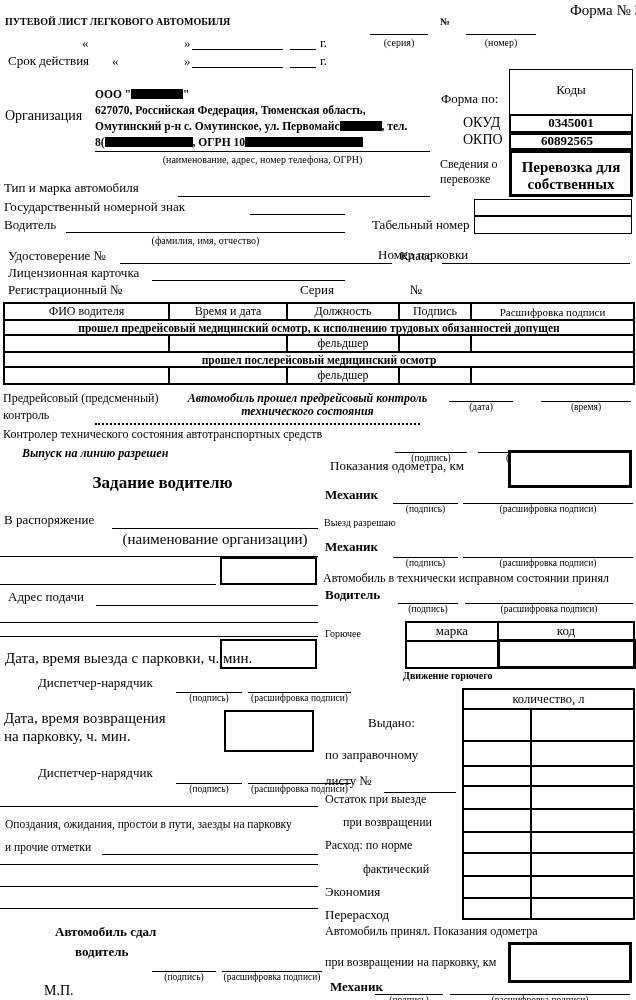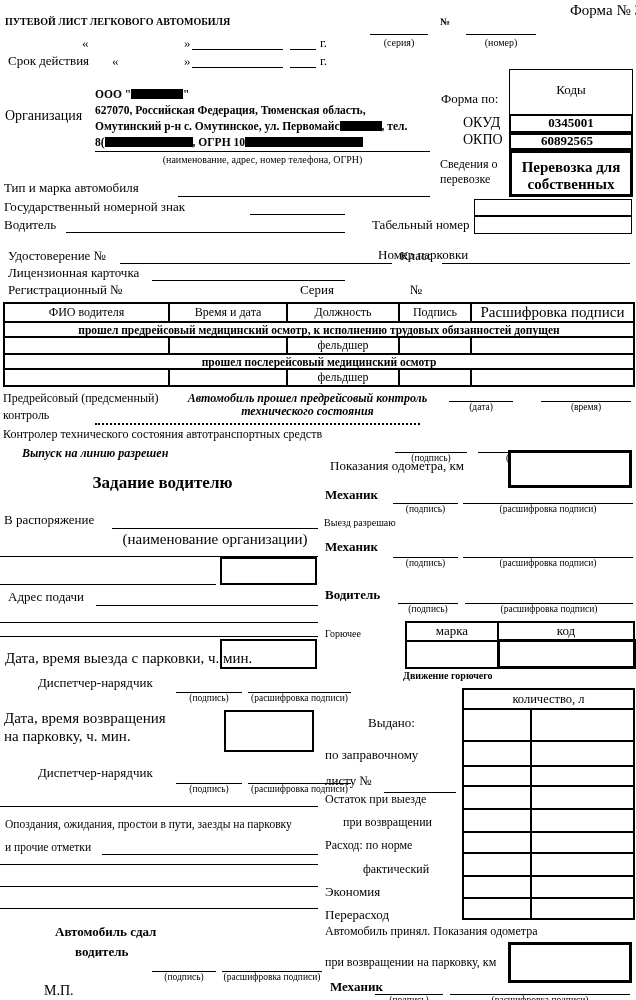--- a/index.html
+++ b/index.html
@@ -91,20 +91,21 @@
 
   <div class="abs f13" style="left:4px;top:200px;">Государственный номерной знак</div>
   <div class="ln" style="left:250px;top:214px;width:95px;"></div>
   <div class="abs f13" style="left:378px;top:200px;margin-top:48px;">Номер парковки</div>
   <div class="bx" style="left:474px;top:199px;width:158px;height:17px;"></div>
 
   <div class="abs f13" style="left:4px;top:218px;">Водитель</div>
   <div class="ln" style="left:66px;top:232px;width:279px;"></div>
   <div class="abs f13" style="left:372px;top:218px;">Табельный номер</div>
   <div class="bx" style="left:474px;top:216px;width:158px;height:18px;"></div>
+  <div class="abs f10 ctr" style="left:66px;top:235px;width:279px;">(фамилия, имя, отчество)</div>
 
   <div class="abs f13" style="left:8px;top:249px;">Удостоверение №</div>
   <div class="ln" style="left:120px;top:263px;width:272px;"></div>
   <div class="abs f13" style="left:400px;top:249px;">Класс</div>
   <div class="ln" style="left:442px;top:263px;width:188px;"></div>
 
   <div class="abs f13" style="left:8px;top:266px;">Лицензионная карточка</div>
   <div class="ln" style="left:152px;top:280px;width:193px;"></div>
   <div class="abs f13" style="left:8px;top:283px;">Регистрационный №</div>
   <div class="abs f13" style="left:300px;top:283px;">Серия</div>
@@ -117,21 +118,21 @@
         <col style="width:112px">
         <col style="width:72px">
         <col style="width:163px">
       </colgroup>
     <tbody>
         <tr>
       <td>ФИО водителя</td>
       <td>Время и дата</td>
       <td>Должность</td>
       <td>Подпись</td>
-      <td style="font-size:15px;">Расшифровка подписи</td>
+      <td style="font-size:11px;">Расшифровка подписи</td>
     </tr>
     <tr>
       <td colspan="5" class="b" style="font-size:11.5px;">прошел предрейсовый медицинский осмотр, к исполнению трудовых обязанностей допущен</td>
     </tr>
     <tr>
       <td></td>
           <td></td>
       <td>фельдшер</td>
       <td></td>
           <td></td>
@@ -207,20 +208,21 @@
   <div class="bx3" style="left:508px;top:450px;width:124px;height:38px;"></div>
   <div class="abs b f13" style="left:325px;top:488px;">Механик</div>
   <div class="sig" style="left:393px;top:503px;width:65px;">(подпись)</div>
   <div class="sig" style="left:463px;top:503px;width:170px;">(расшифровка подписи)</div>
 
   <div class="abs f15" style="left:324px;top:517px;">Выезд разрешаю</div>
   <div class="abs b f13" style="left:325px;top:540px;">Механик</div>
   <div class="sig" style="left:393px;top:557px;width:65px;">(подпись)</div>
   <div class="sig" style="left:463px;top:557px;width:170px;">(расшифровка подписи)</div>
 
+  <div class="abs f12" style="left:323px;top:572px;">Автомобиль в технически исправном состоянии принял</div>
   <div class="abs b f13" style="left:325px;top:588px;">Водитель</div>
   <div class="sig" style="left:398px;top:603px;width:60px;">(подпись)</div>
   <div class="sig" style="left:465px;top:603px;width:168px;">(расшифровка подписи)</div>
 
   <div class="abs f15" style="left:325px;top:628px;">Горючее</div>
   <table class="fuel">
     <colgroup>
         <col style="width:92px">
         <col style="width:136px">
       </colgroup>

